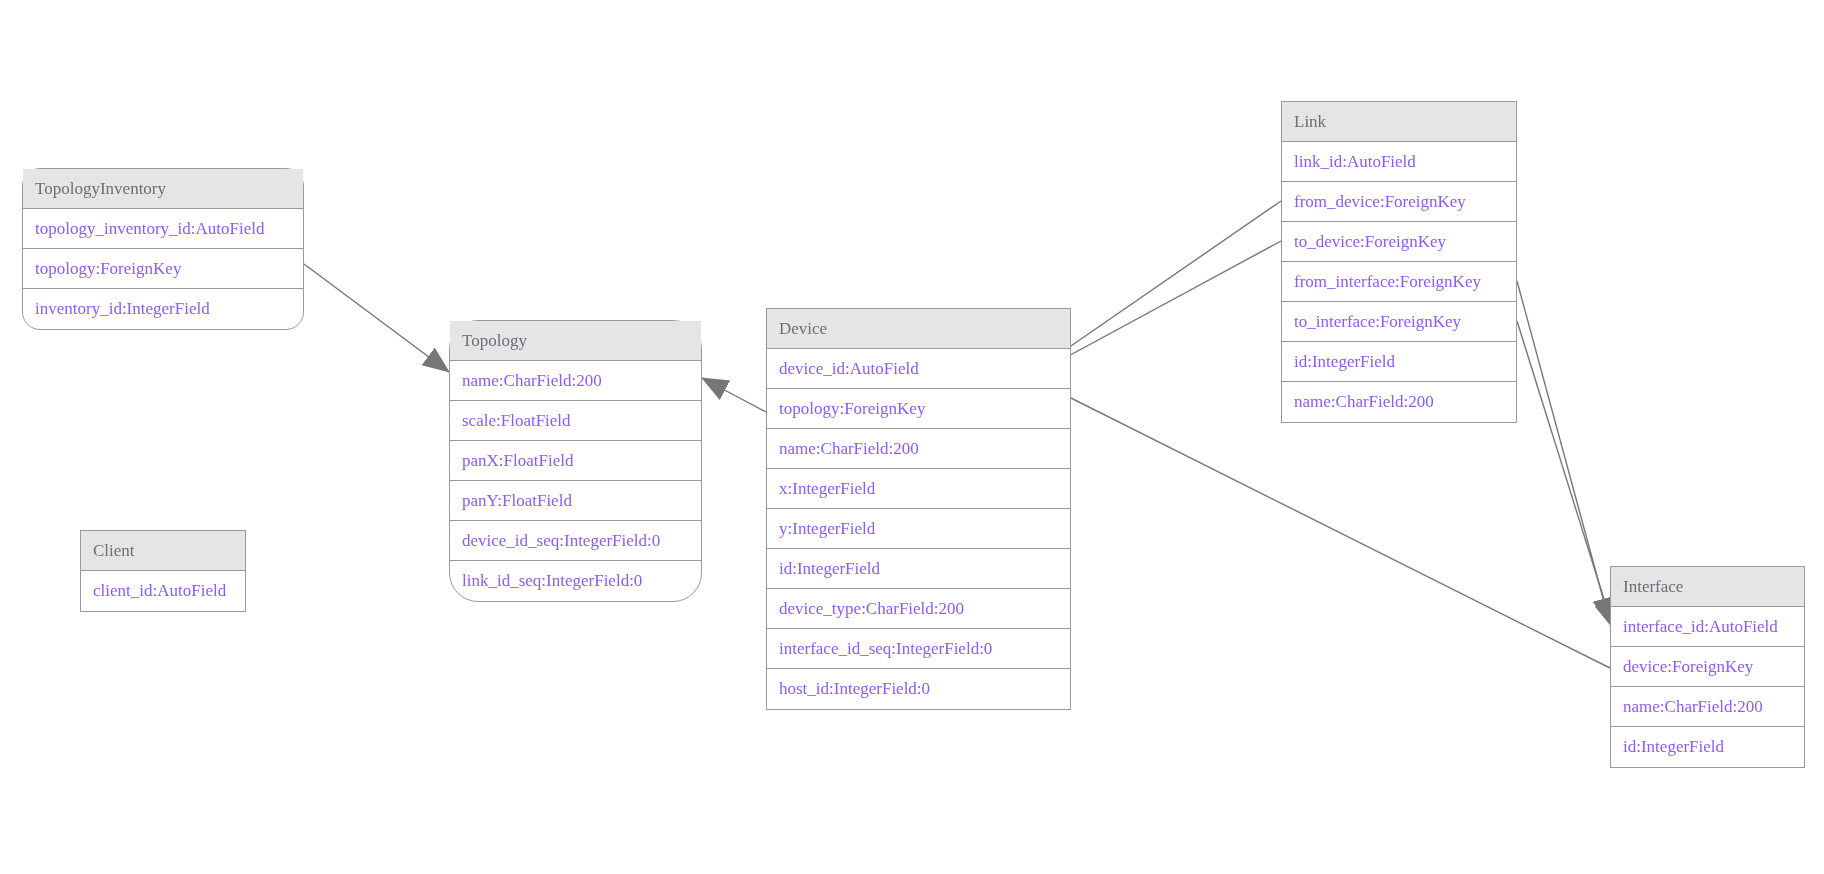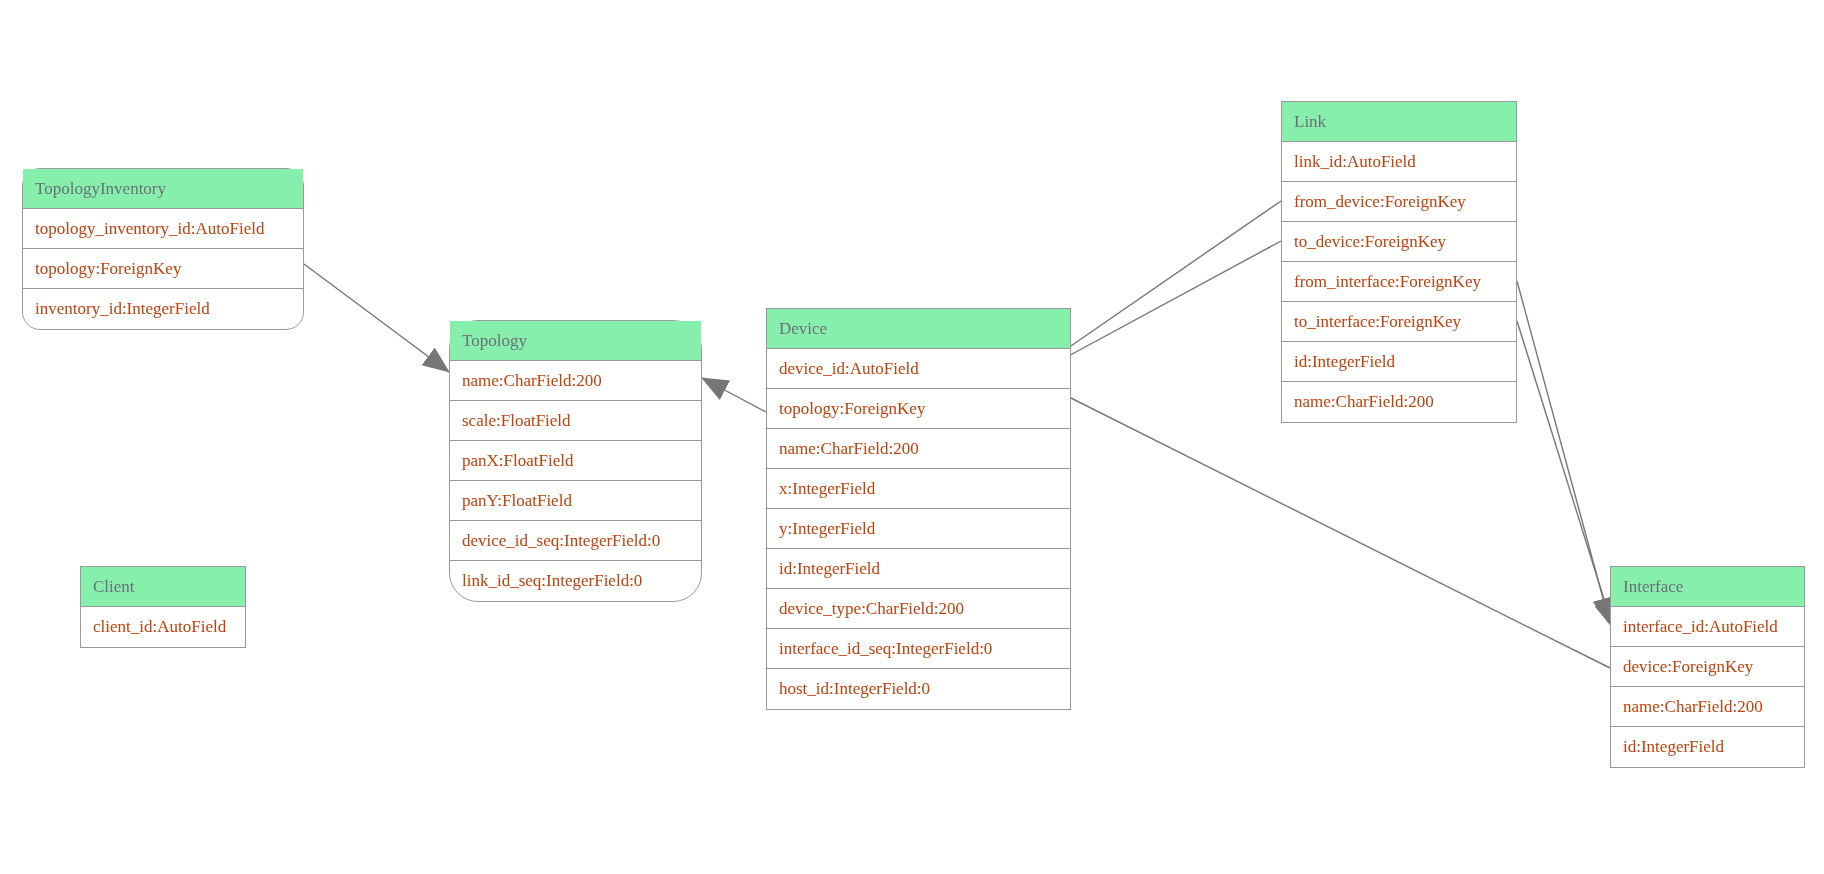--- a/index.html
+++ b/index.html
@@ -26,39 +26,39 @@
   }
   .entity {
     position: absolute;
     box-sizing: border-box;
     border: 1px solid #9a9a9a;
     background: #ffffff;
     z-index: 2;
   }
   .entity-header {
     box-sizing: border-box;
-    background: #86efac;
+    background: #e5e5e5;
     border-bottom: 1px solid #9a9a9a;
     color: #6a7078;
     font-size: 17px;
     line-height: 40px;
     height: 40px;
     padding: 0 0 12px 12px;
     white-space: nowrap;
     overflow: hidden;
   }
   .entity-rows {
     display: block;
   }
   .entity-row {
     box-sizing: border-box;
     height: 40px;
     line-height: 40px;
     border-bottom: 1px solid #9a9a9a;
-    color: #c2410c;
+    color: #8b5cf6;
     font-size: 17px;
     padding: 0 10px 0 12px;
     white-space: nowrap;
     overflow: hidden;
   }
   .entity-row:last-child {
     border-bottom: none;
   }
 </style>
 </head>
@@ -88,21 +88,21 @@
 
   <div class="entity" style="left: 22px; top: 168px; width: 282px; border-radius: 18px;">
     <div class="entity-header">TopologyInventory</div>
     <div class="entity-rows">
       <div class="entity-row">topology_inventory_id:AutoField</div>
       <div class="entity-row">topology:ForeignKey</div>
       <div class="entity-row">inventory_id:IntegerField</div>
     </div>
   </div>
 
-  <div class="entity" style="left: 80px; top: 530px; width: 166px; margin-top: 36px;">
+  <div class="entity" style="left: 80px; top: 530px; width: 166px;">
     <div class="entity-header">Client</div>
     <div class="entity-rows">
       <div class="entity-row">client_id:AutoField</div>
     </div>
   </div>
 
   <div class="entity" style="left: 449px; top: 320px; width: 253px; border-radius: 29px;">
     <div class="entity-header">Topology</div>
     <div class="entity-rows">
       <div class="entity-row">name:CharField:200</div>

